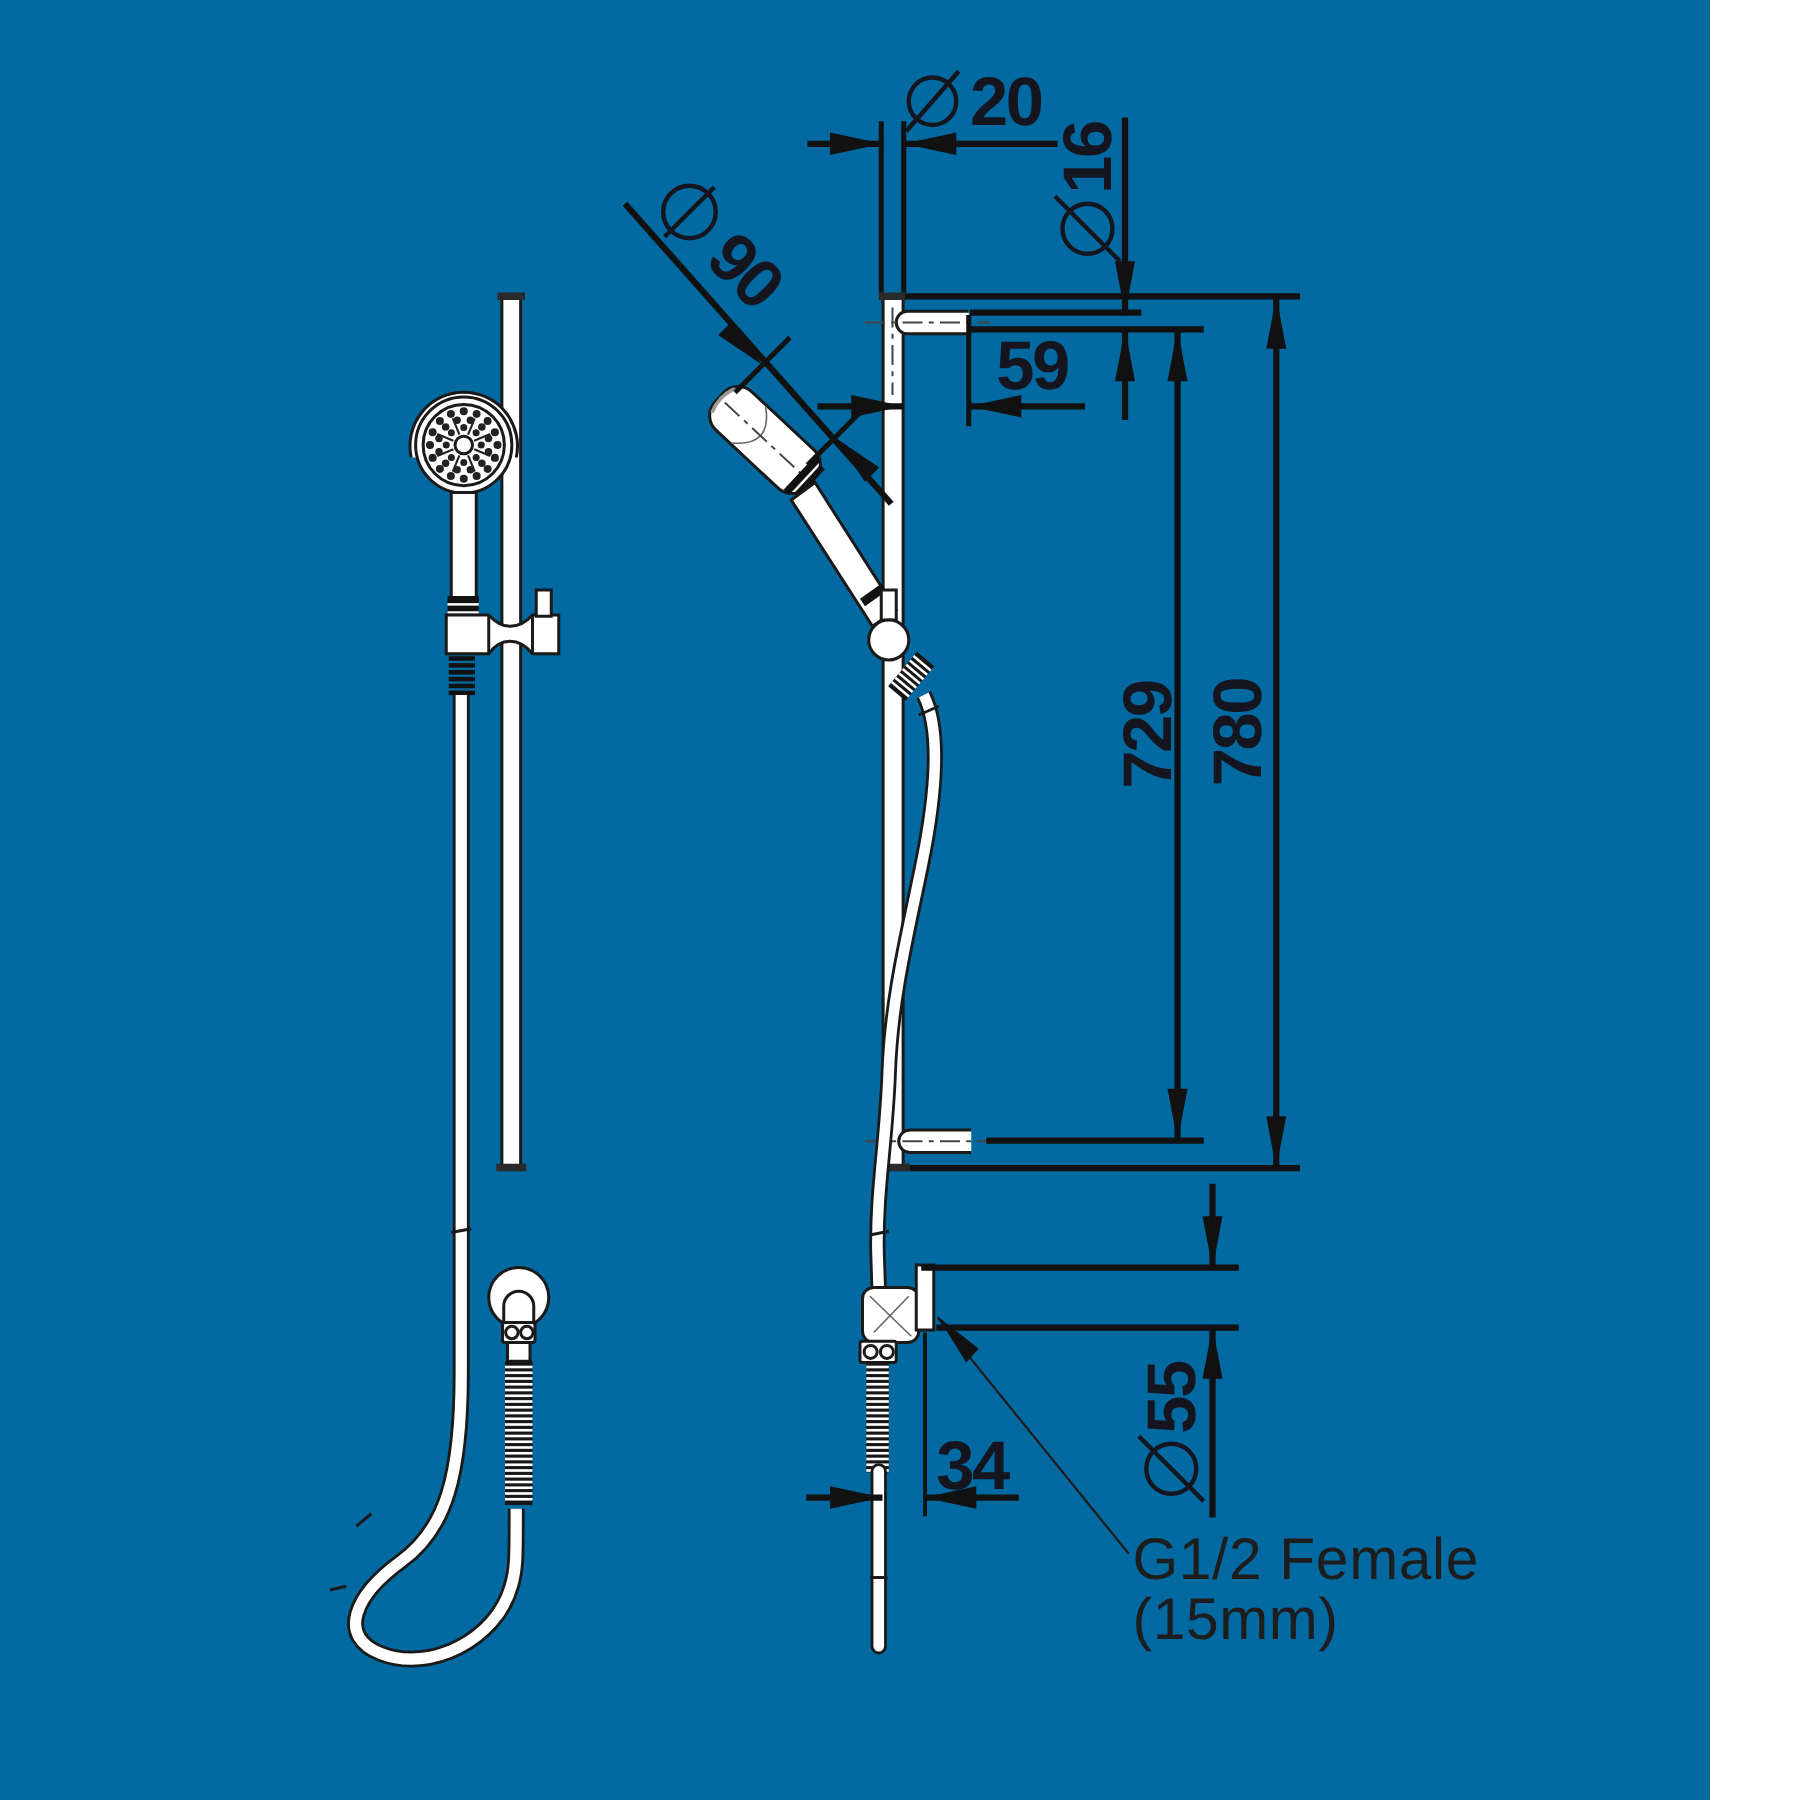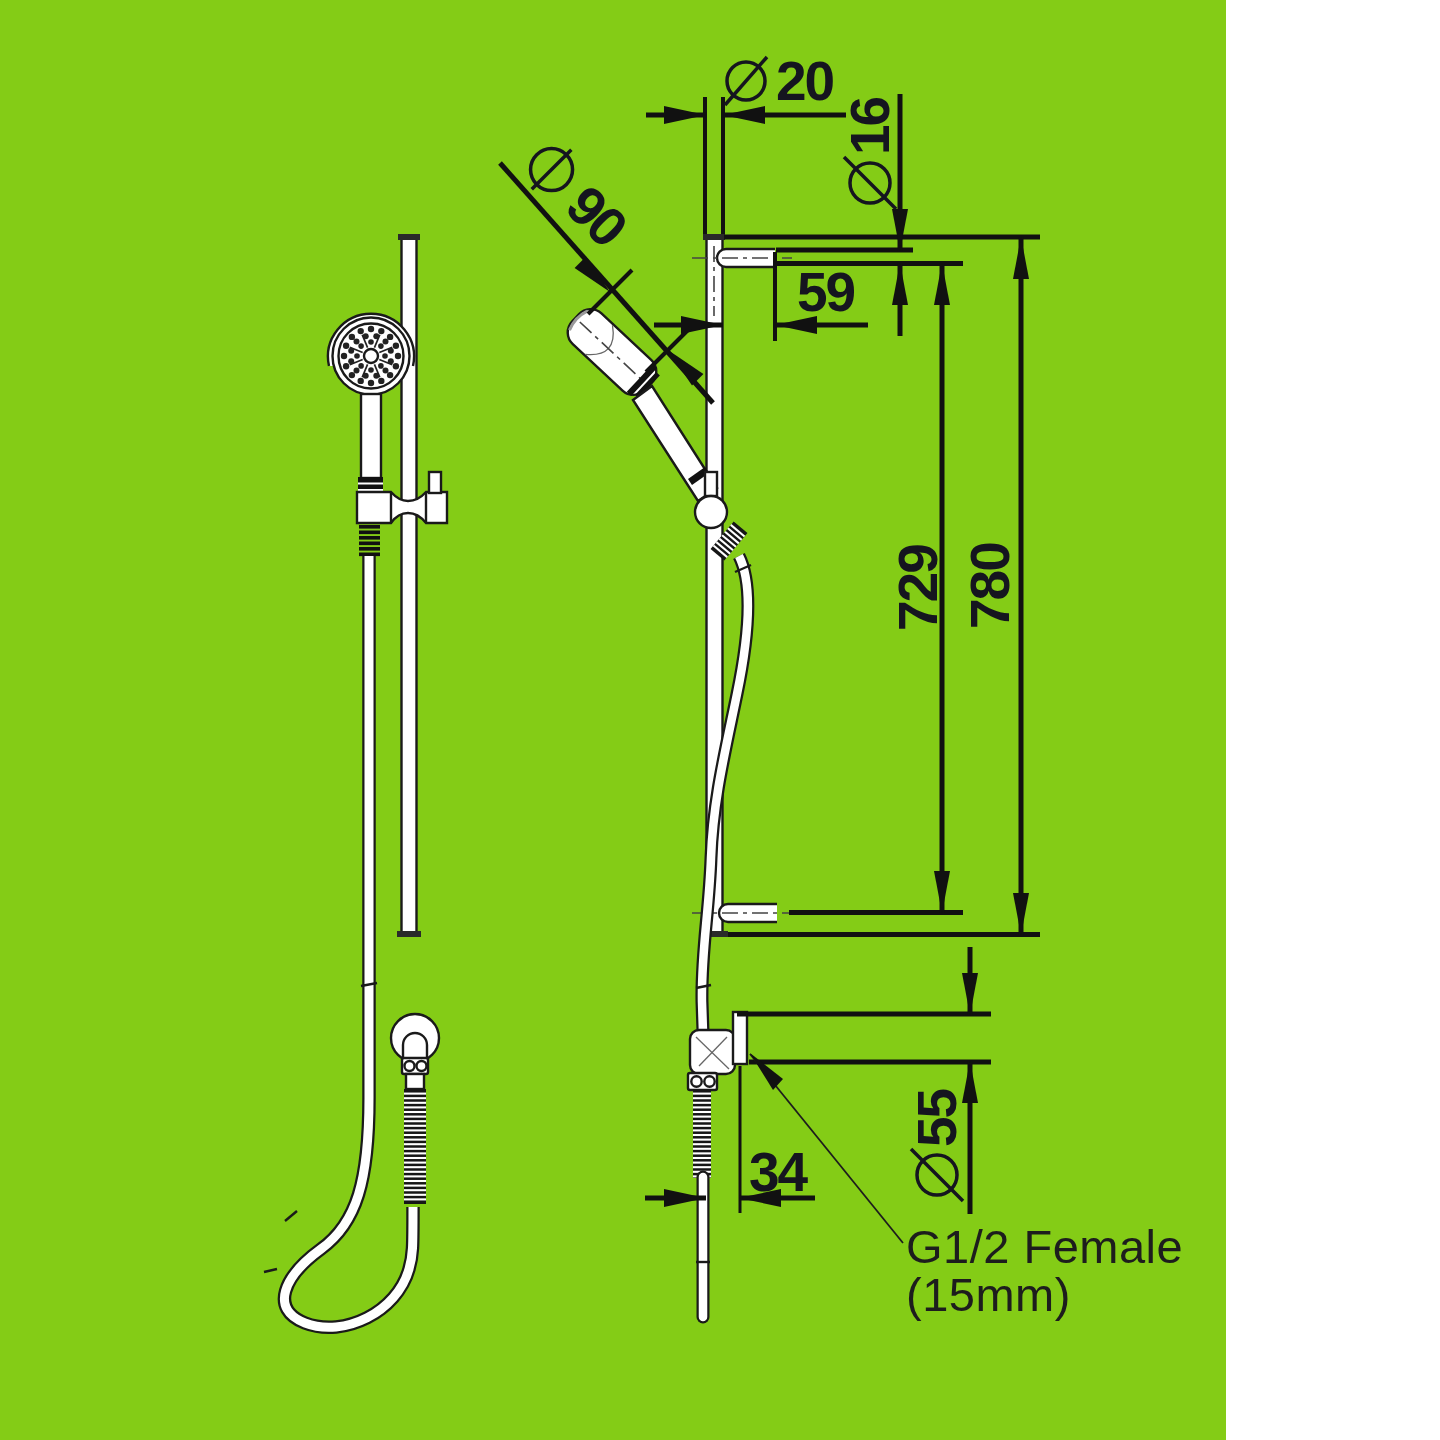--- a/index.html
+++ b/index.html
@@ -1,16 +1,16 @@
 <!DOCTYPE html>
 <html><head>
 <meta charset="utf-8">
 <style>
   html,body{margin:0;padding:0;background:#ffffff;width:1440px;height:1440px;overflow:hidden;}
-  .stage{position:relative;width:1226px;height:1440px;background:#84cc16;font-family:"Liberation Sans",sans-serif;}
+  .stage{position:relative;width:1368px;height:1440px;background:#0369a1;font-family:"Liberation Sans",sans-serif;}
   svg{position:absolute;inset:0;}
   text{font-family:"Liberation Sans",sans-serif;}
   .dimnum{font-weight:bold;font-size:55px;letter-spacing:-2px;fill:#15151f;}
   .note{font-size:47px;fill:#1d1d1d;letter-spacing:0.5px;}
   .obj{stroke:#1a1a1a;fill:none;stroke-width:2.4px;}
   .objw{stroke:#1a1a1a;fill:#ffffff;stroke-width:2.4px;}
   .thin{stroke:#666;stroke-width:1.3px;fill:none;}
   .dash{stroke:#444;stroke-width:1.6px;fill:none;stroke-dasharray:16 5 4 5;}
   .dim{stroke:#111;stroke-width:5px;fill:none;}
   .dim4{stroke:#111;stroke-width:4px;fill:none;}

